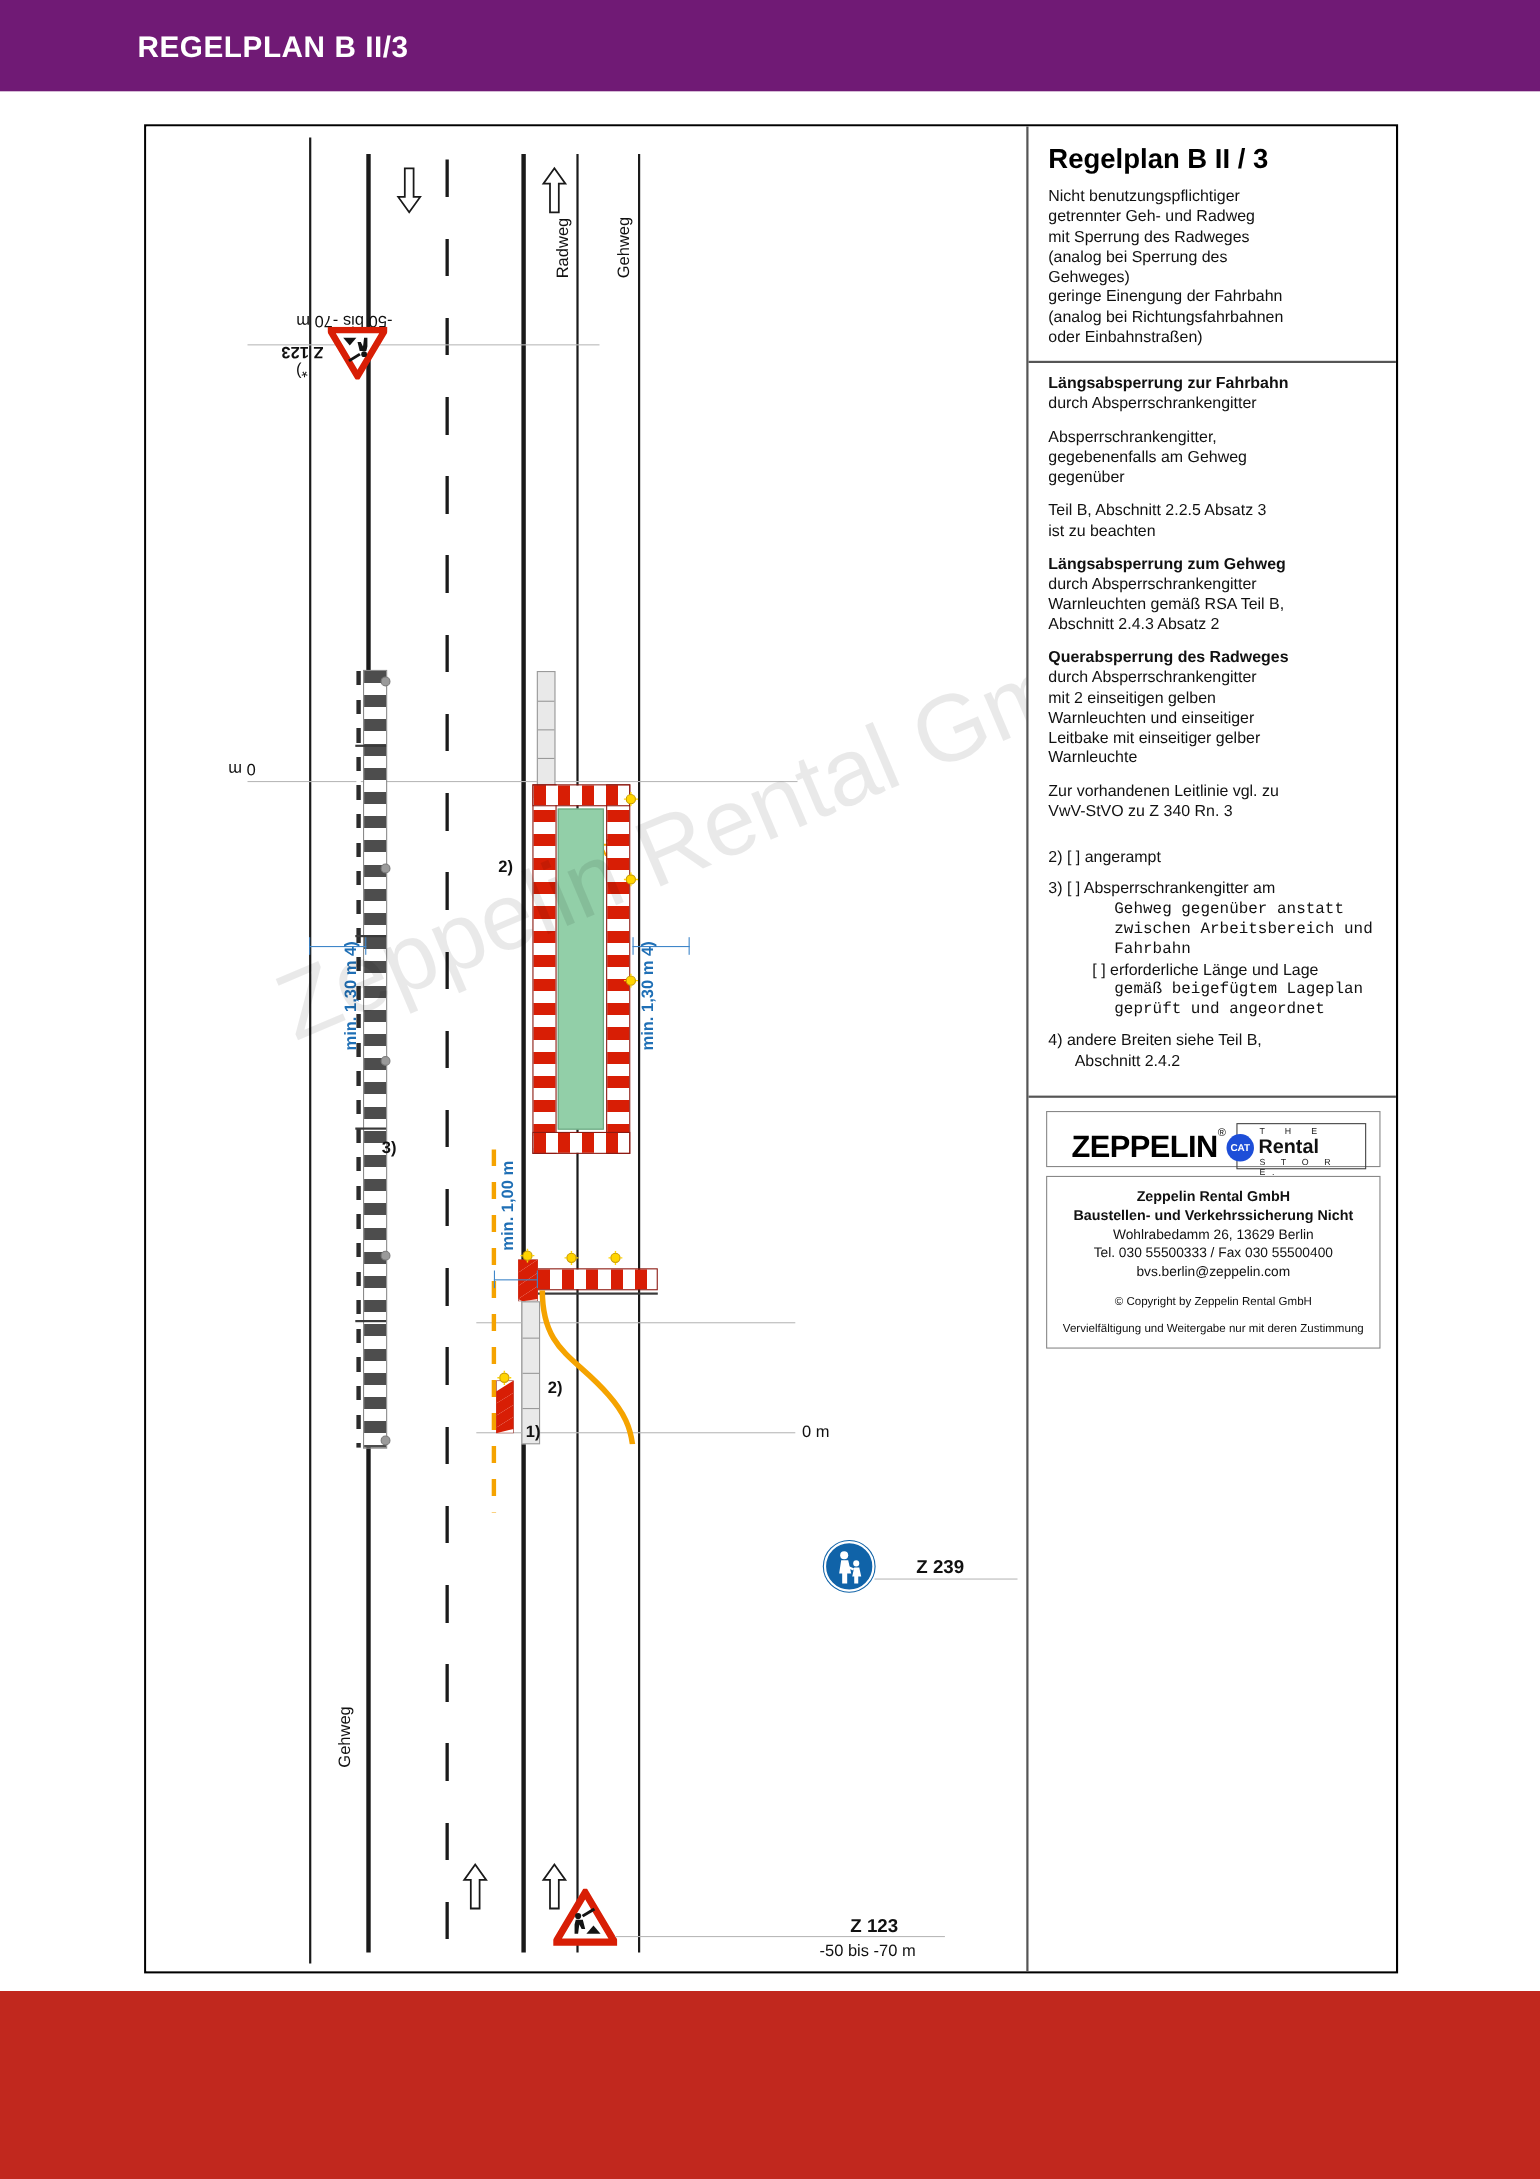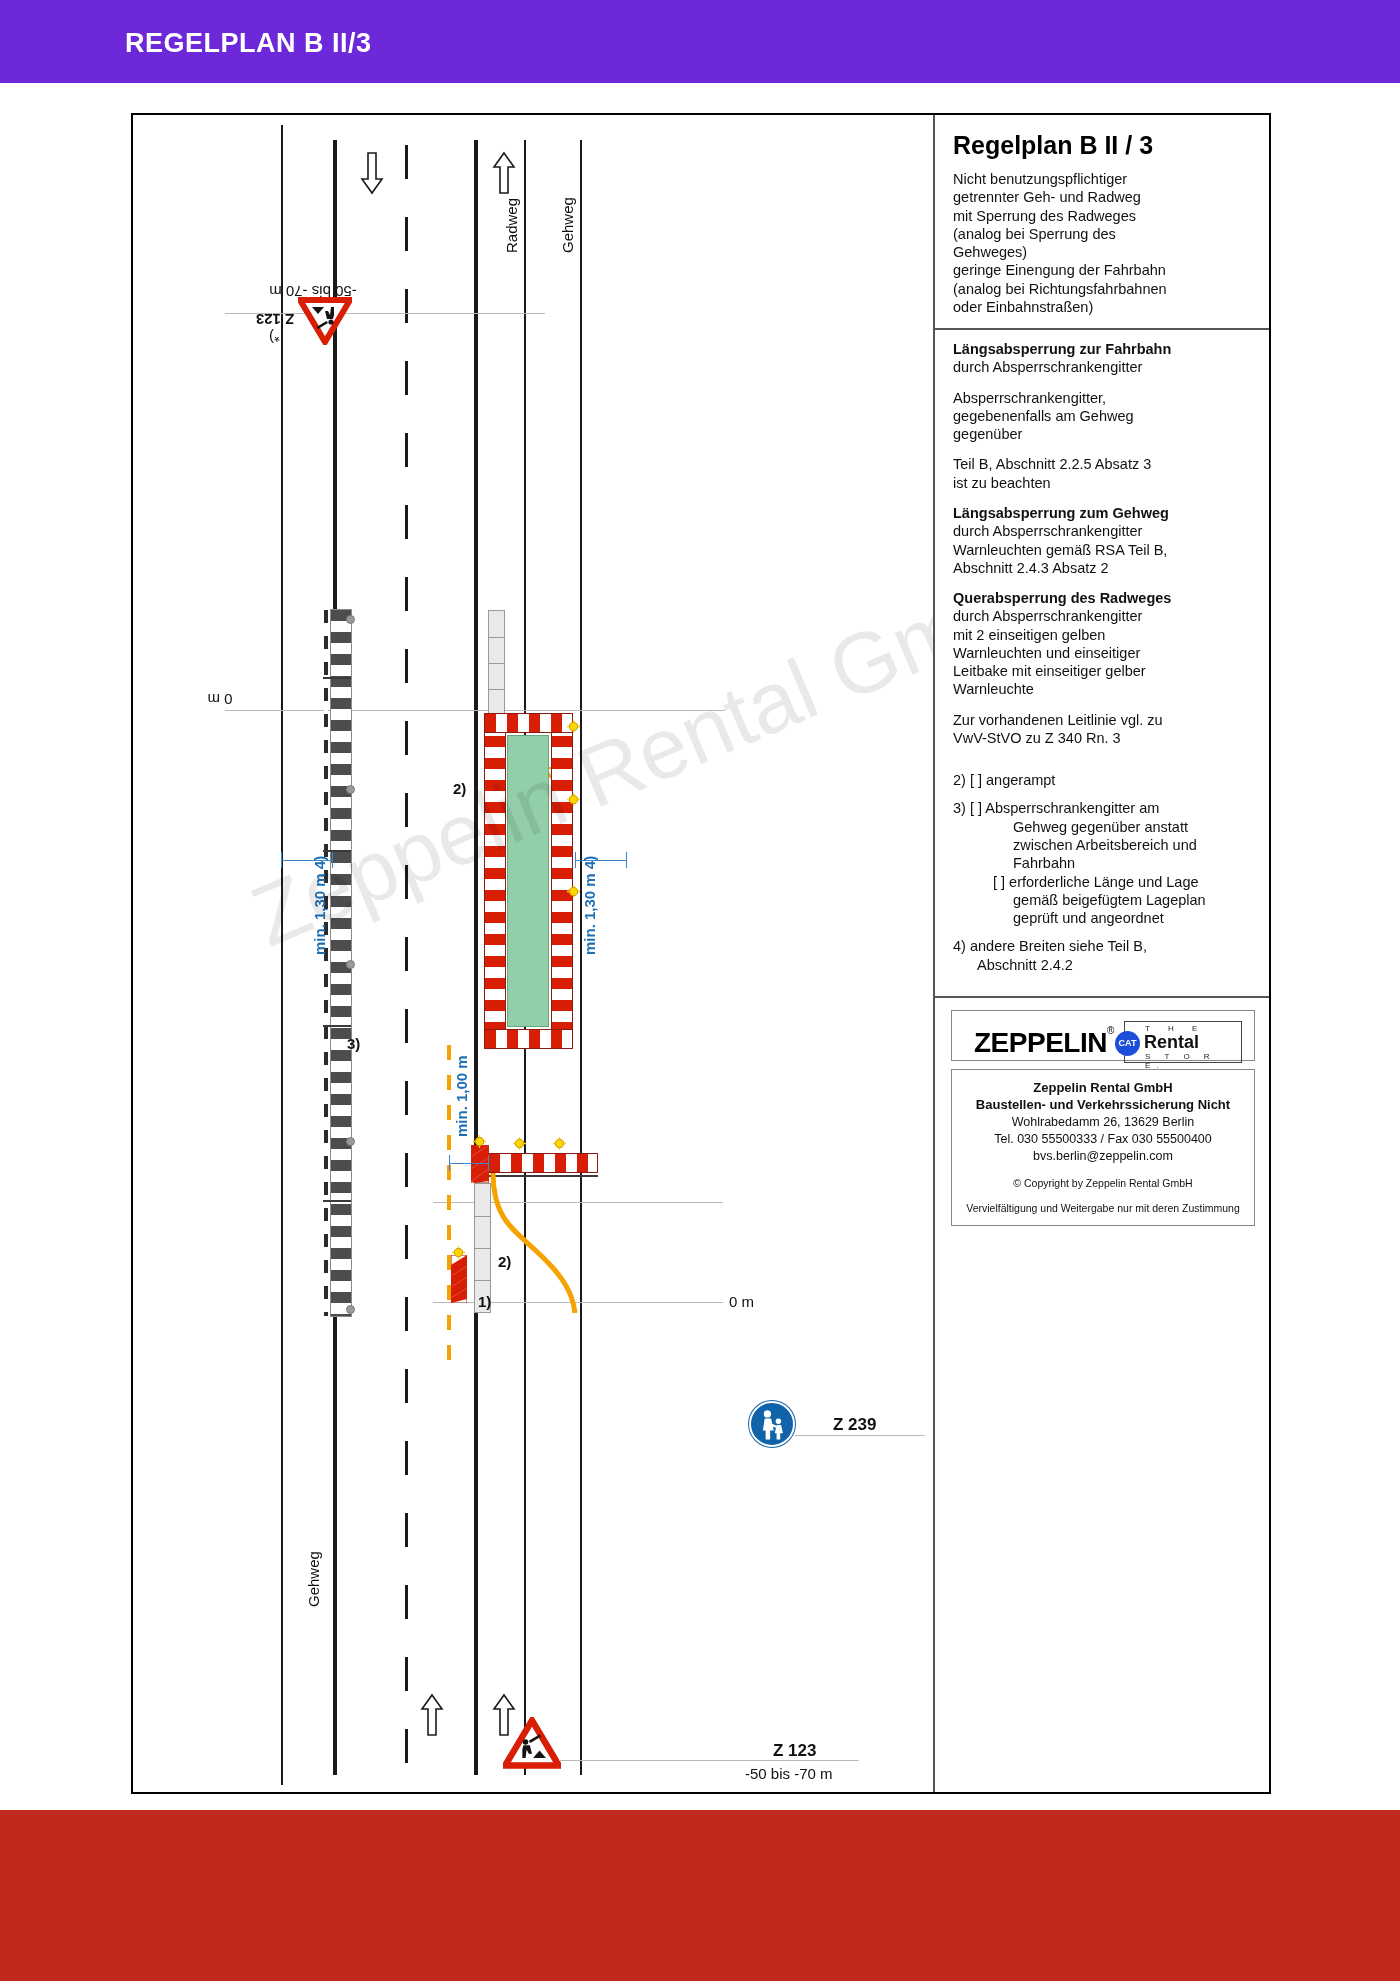--- a/index.html
+++ b/index.html
@@ -8,21 +8,21 @@
     width:1400px; height:1981px;
     background:#ffffff;
     font-family:"Liberation Sans", sans-serif;
     position:relative;
     overflow:hidden;
   }
 
   
   .top-banner{
     position:absolute; left:0; top:0; width:1400px; height:83px;
-    background:#6d28d9;
+    background:#701a75;
   }
   .top-banner .title{
     position:absolute; left:125px; top:28px;
     color:#ffffff; font-size:27px; font-weight:bold; letter-spacing:0.5px;
   }
 
   
   .bottom-banner{
     position:absolute; left:0; top:1810px; width:1400px; height:171px;
     background:#c1281e;
@@ -161,21 +161,21 @@
   .tp-title{
     font-size:25px; font-weight:bold; color:#000; margin:6px 0 10px 0;
   }
   .tp-p{ font-size:14.5px; line-height:1.26; color:#111; margin:0; }
   .tp-p.bold{ font-weight:bold; }
   .tp-gap{ height:12px; }
 
   .note{ font-size:14.5px; line-height:1.26; color:#111; margin:0 0 10px 0;
          padding-left:20px; text-indent:-20px; }
   .note .ind{ display:block; padding-left:20px; text-indent:0; }
-  .note .ind2{ display:block; padding-left:40px; text-indent:0; }
+  .note .ind2{ display:block; padding-left:40px; text-indent:0;font-family:Liberation Mono, monospace; }
 
   .stand{ font-size:13px; color:#111; padding:14px 16px 12px 18px; }
 
   .logobox{
     margin:8px 14px 0 16px; border:1px solid #888; height:51px; position:relative;
   }
   .logobox .zw{
     position:absolute; left:22px; top:16px; font-size:28px; font-weight:bold;
     letter-spacing:-0.5px; color:#000;
   }

